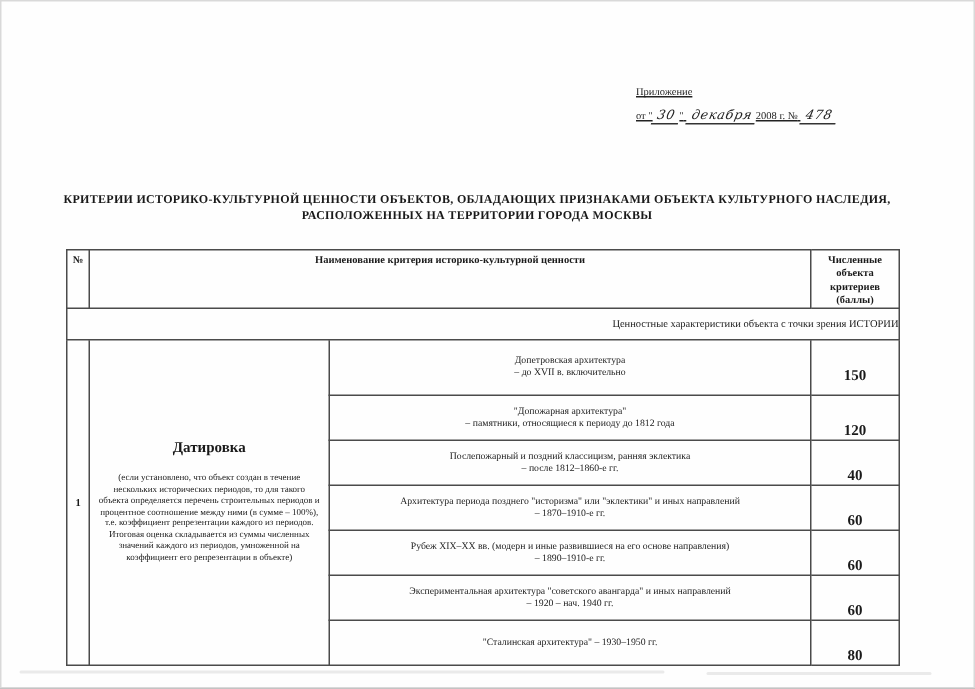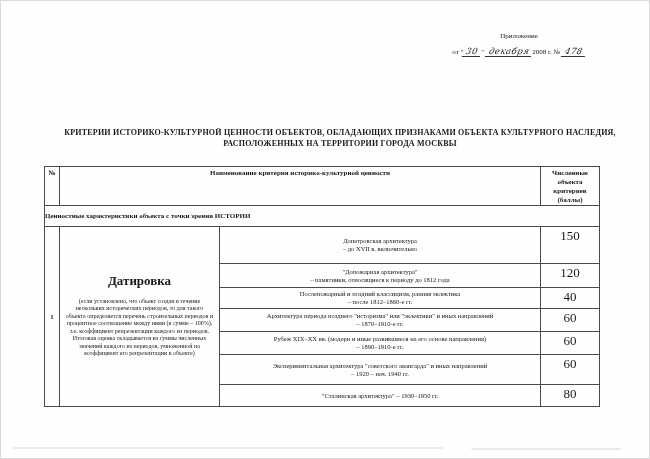--- a/index.html
+++ b/index.html
@@ -12,46 +12,47 @@
     background: #fefefe;
     border: 1px solid #d9d9d9;
     overflow: hidden;
     font-family: "Liberation Serif", "DejaVu Serif", serif;
     color: #1a1a1a;
   }
 
   
   .approval {
     position: absolute;
-    top: 28px;
+    top: 53px;
     left: 423px;
     width: 190px;
-    text-align: center;
+    text-align: left;
     font-size: 7px;
     line-height: 15.5px;
     color: #222;
+    text-decoration: underline;
   }
   .date-line { white-space: nowrap; }
   .hand {
     display: inline-block;
     font-style: italic;
     font-family: "DejaVu Serif", serif;
     font-size: 8.5px;
     letter-spacing: 0.5px;
     transform: skewX(-12deg);
     border-bottom: 1px solid #333;
     padding: 0 3px;
     line-height: 10px;
   }
 
   
   .doc-title {
     position: absolute;
     top: 126px;
-    left: 59px;
+    left: 37px;
     width: 560px;
     text-align: center;
     font-weight: bold;
     font-size: 8px;
     line-height: 11px;
     letter-spacing: 0.2px;
   }
 
   
   table.criteria {
@@ -70,51 +71,51 @@
   th {
     font-weight: bold;
     font-size: 7px;
     line-height: 9px;
     vertical-align: top;
     padding: 2px 2px 0 2px;
     text-align: center;
   }
   tr.section-row { height: 21px; }
   tr.section-row td {
-    text-align: left;
-    vertical-align: middle;
-    font-weight: bold;
+    text-align: right;
+    vertical-align: middle;
+    font-weight: normal;
     font-size: 7px;
   }
   td.num-cell {
     text-align: center;
     vertical-align: middle;
     font-weight: bold;
     font-size: 7px;
   }
   td.crit-cell {
     vertical-align: middle;
     text-align: center;
     padding: 2px 5px;
   }
-  .crit-title { font-weight: bold; font-size: 13px; line-height: 9px; margin-bottom: 13px; }
+  .crit-title { font-weight: bold; font-size: 10px; line-height: 9px; margin-bottom: 13px; }
   .crit-note  { font-size: 6px; line-height: 7.5px; }
   td.sub-cell {
     text-align: center;
     vertical-align: middle;
     font-size: 6.5px;
     line-height: 8px;
     padding: 1px 6px;
   }
   td.score-cell {
     text-align: center;
     vertical-align: top;
-    padding-top: 1px;
-    font-weight: normal;
-    font-size: 13px;
+    padding-top: 18px;
+    font-weight: bold;
+    font-size: 10px;
   }
   tr.sub-row-0 { height: 37px; }
   tr.sub-row-1 { height: 24px; }
   tr.sub-row-2 { height: 21px; }
   tr.sub-row-3 { height: 23px; }
   tr.sub-row-4 { height: 23px; }
   tr.sub-row-5 { height: 30px; }
   tr.sub-row-6 { height: 22px; }
 
   

